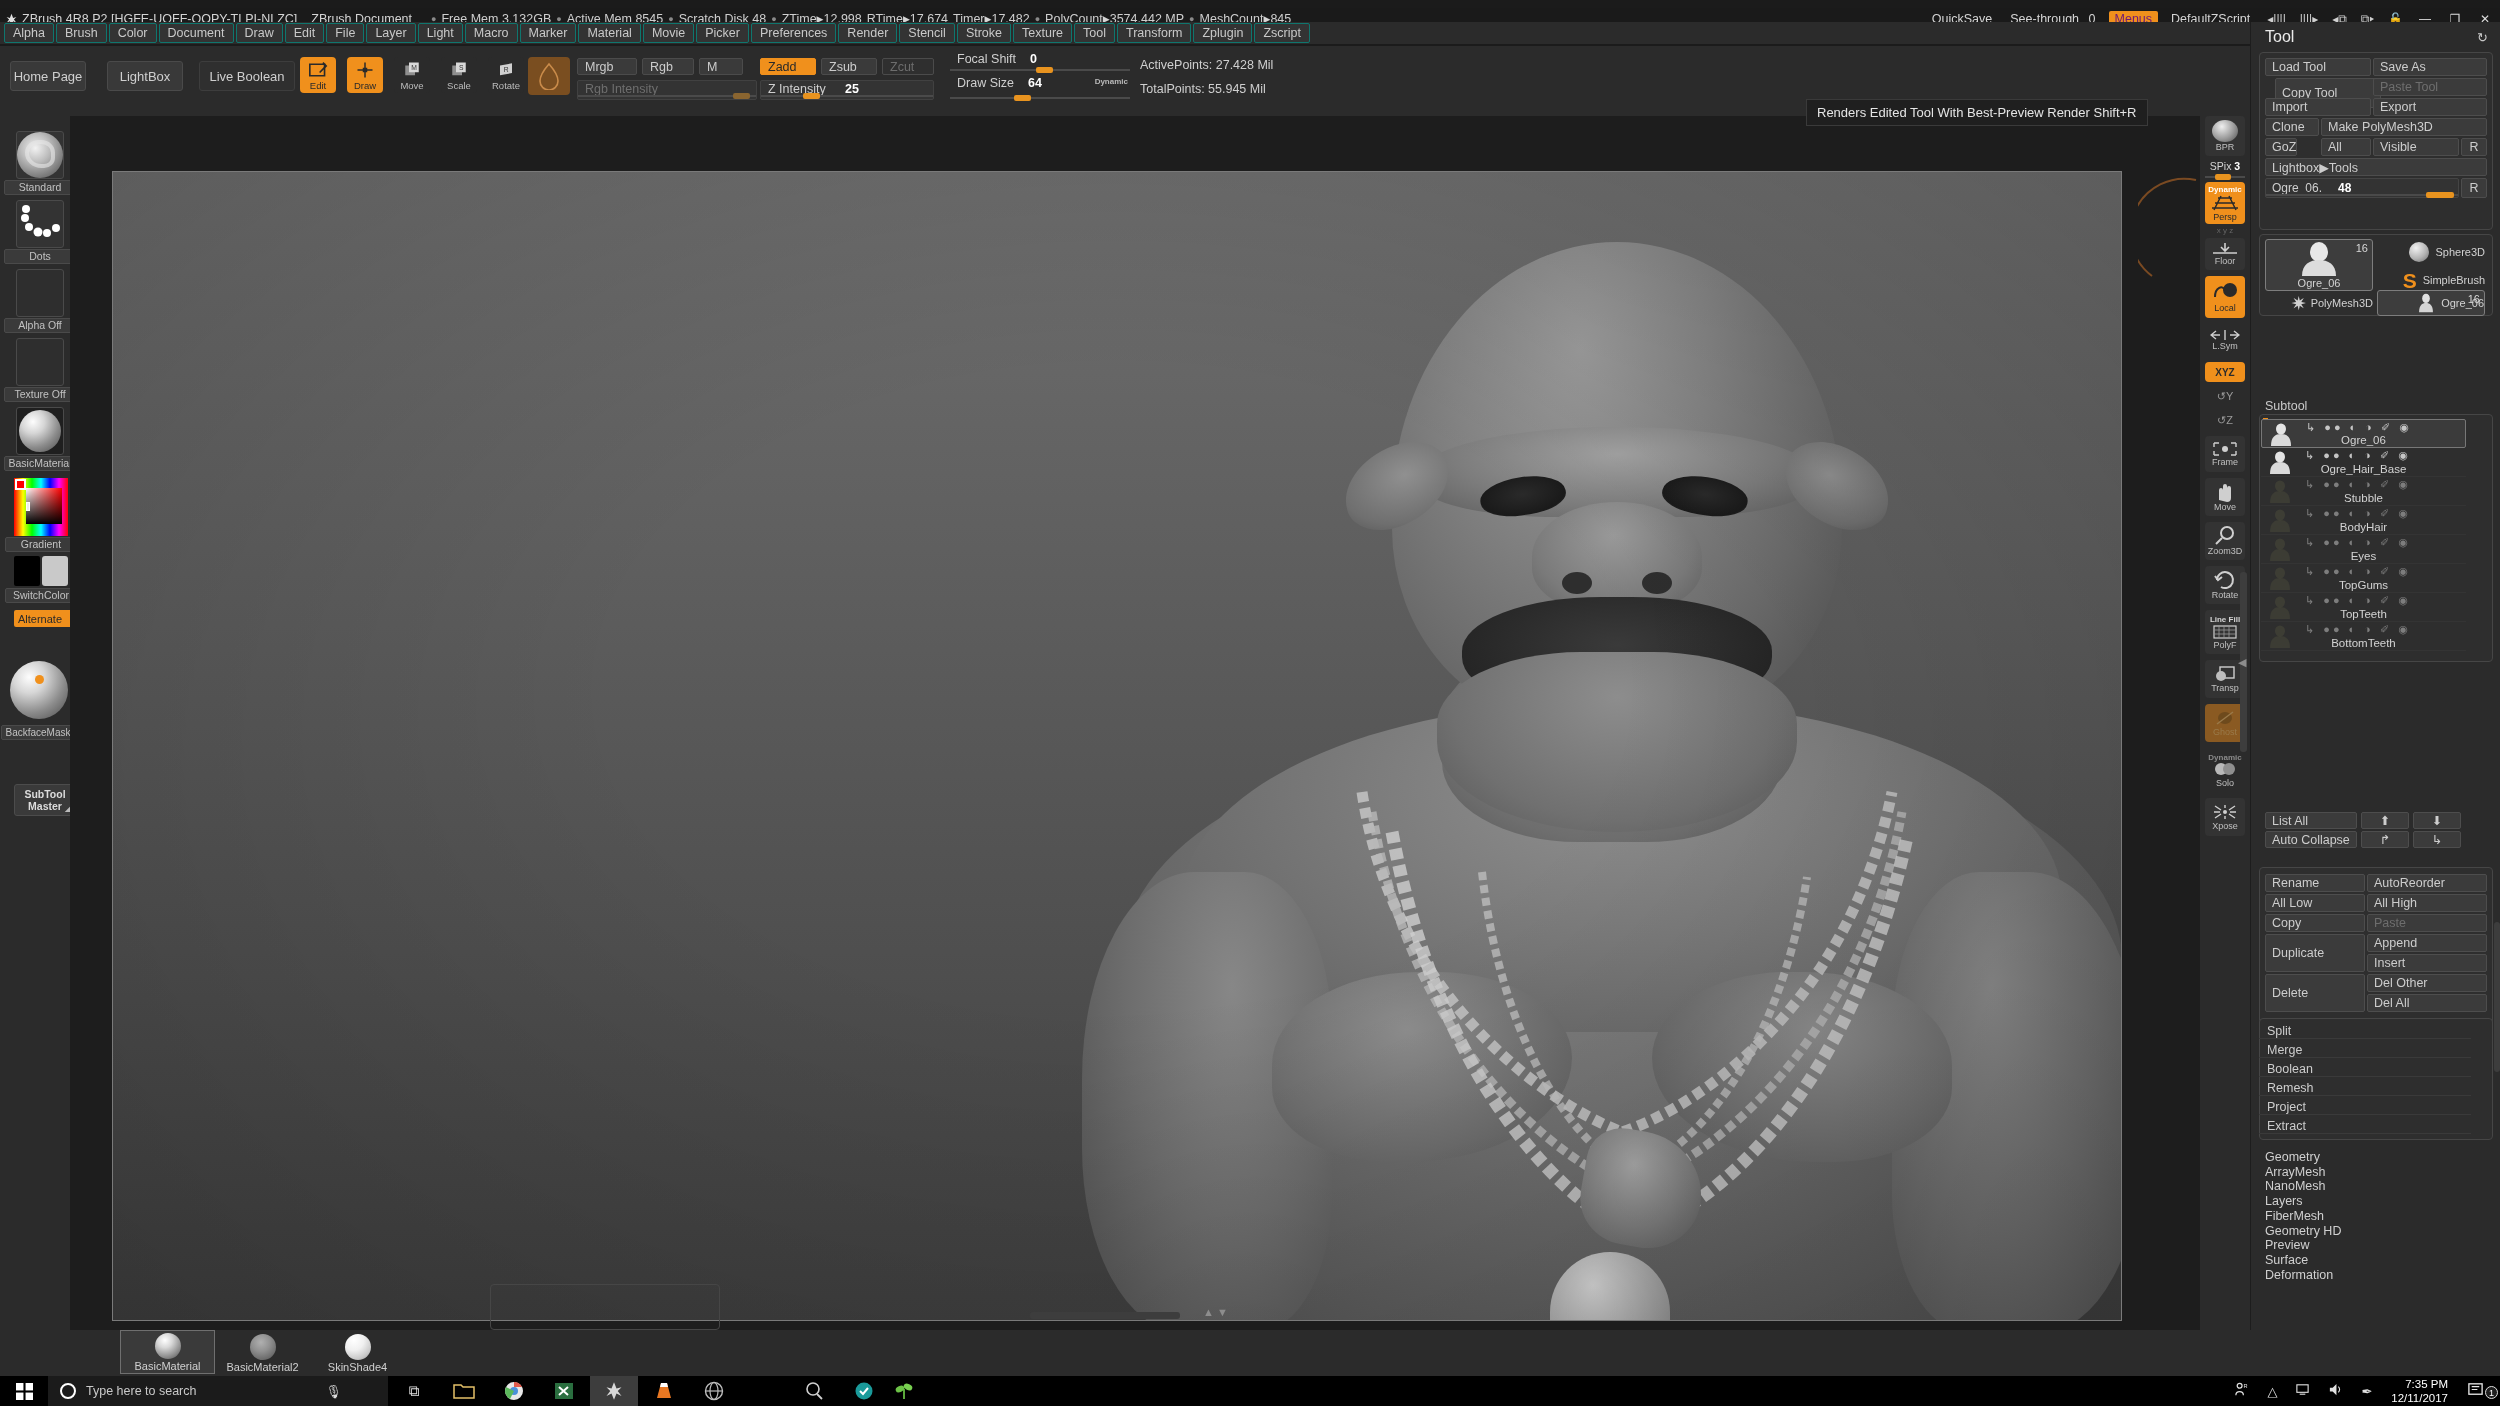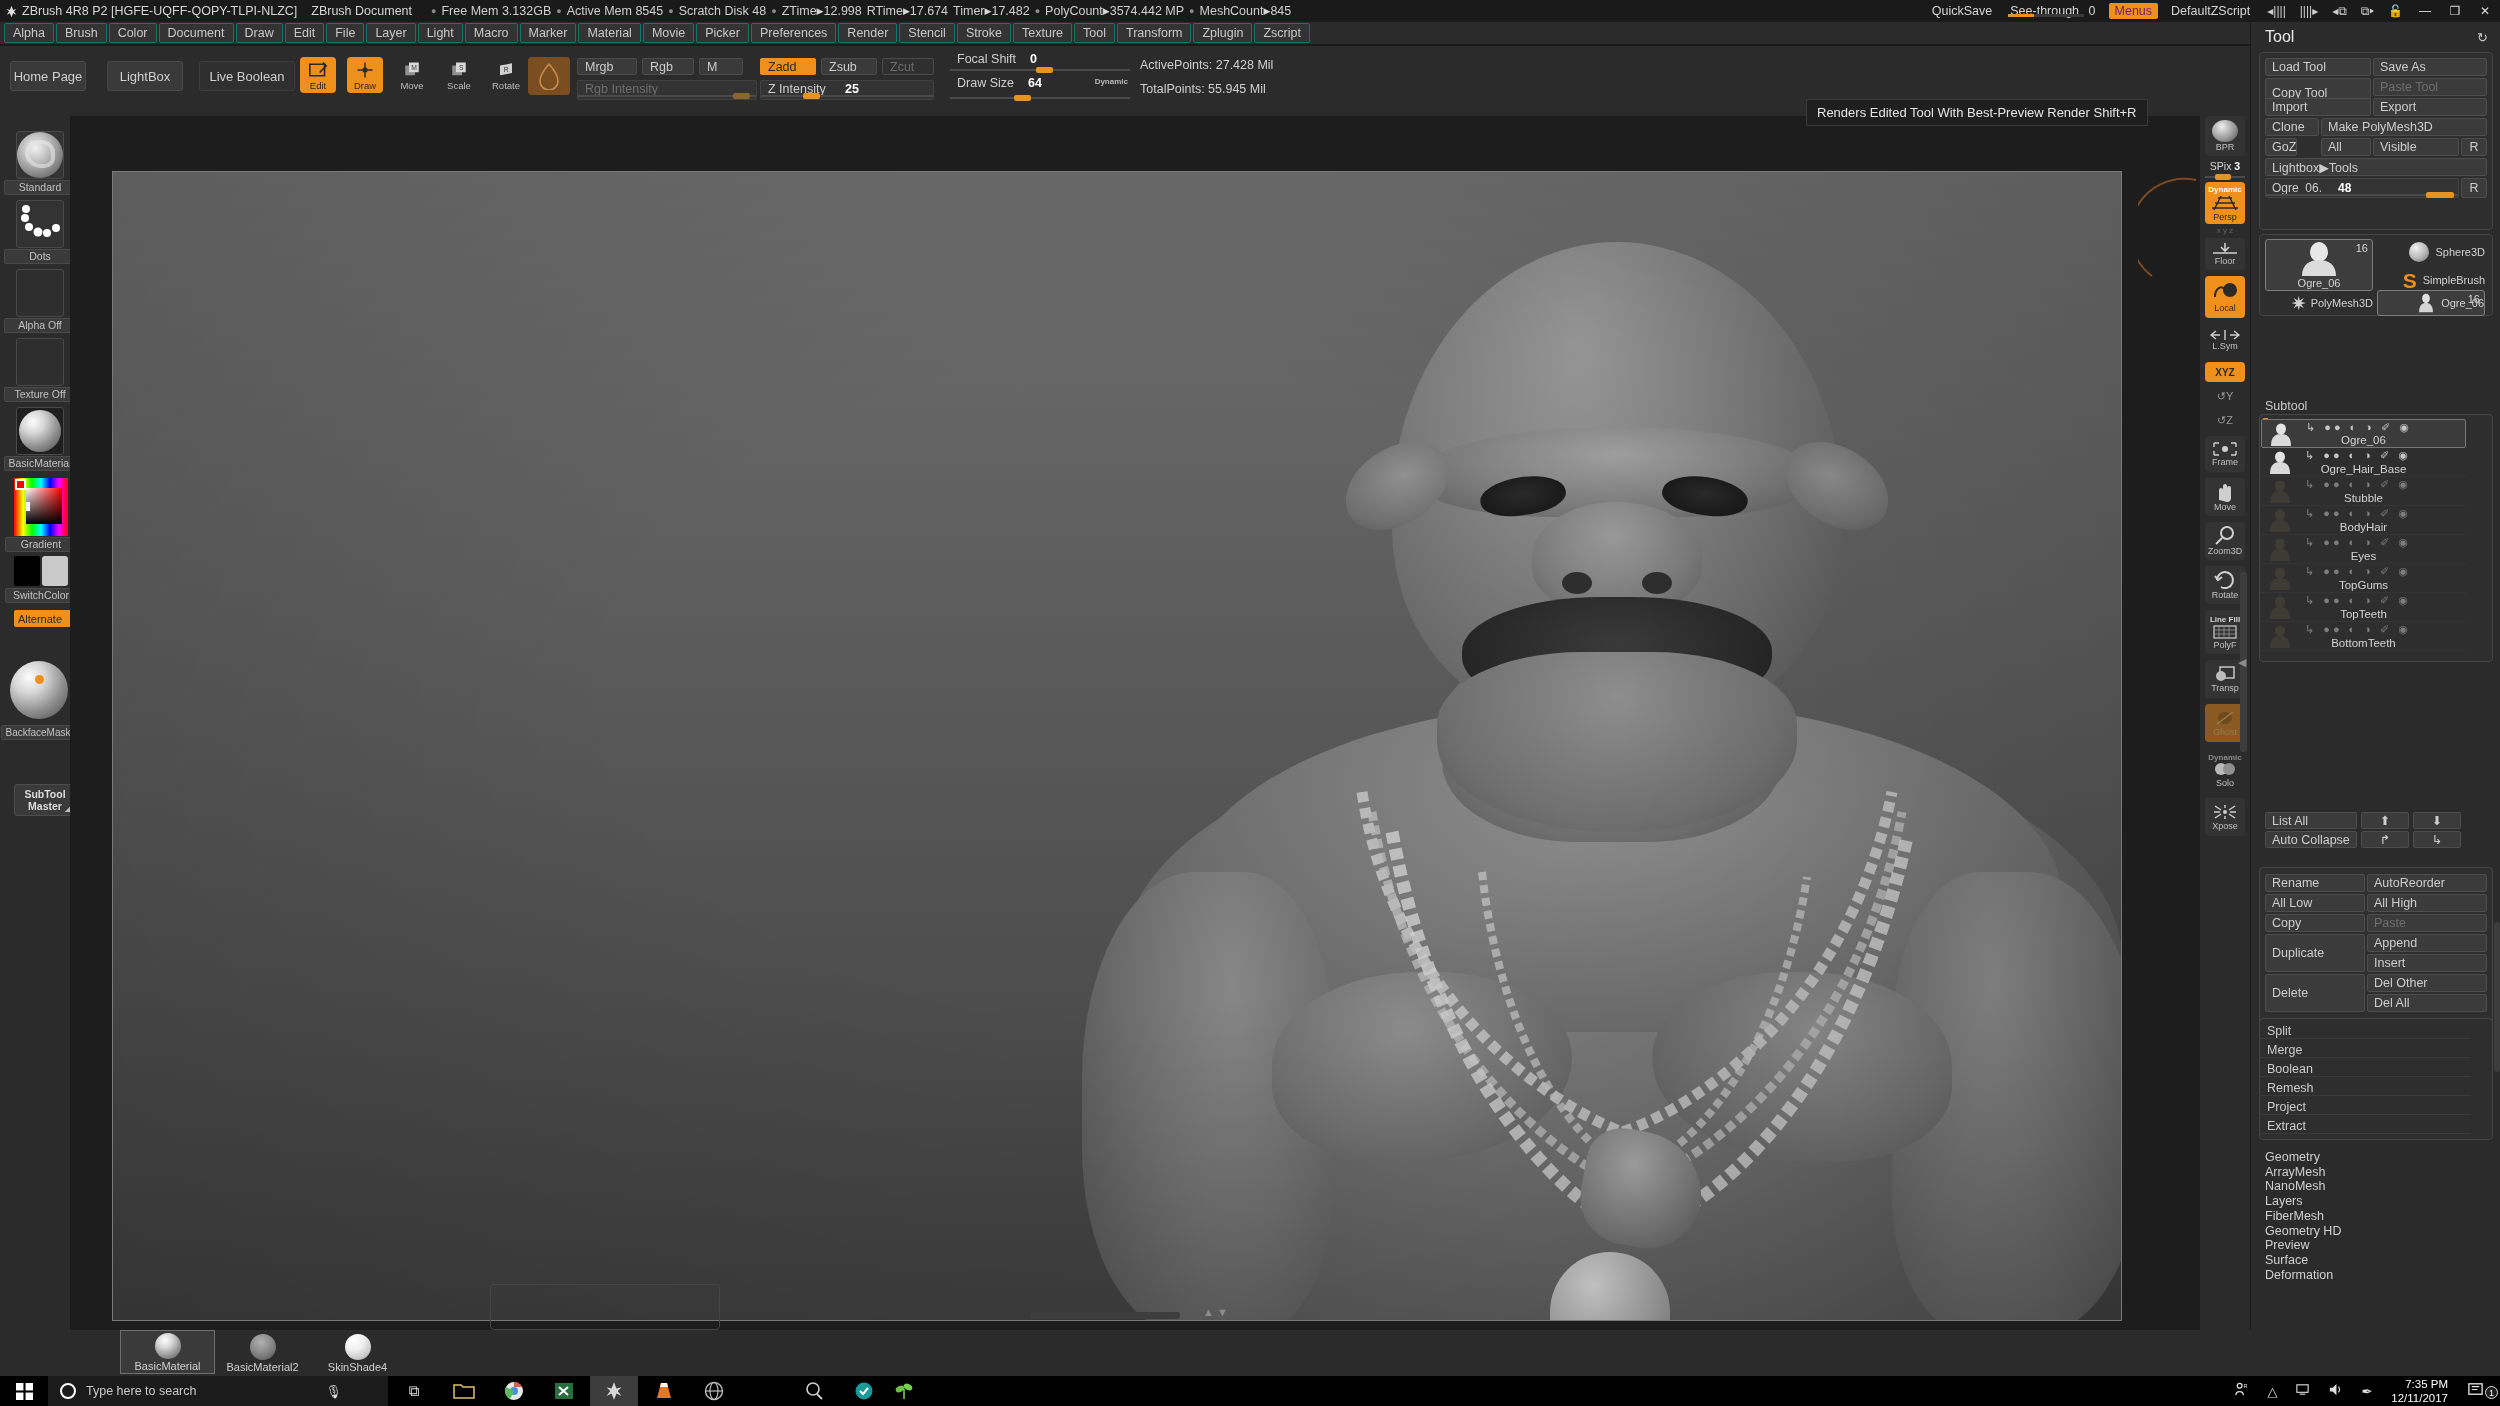--- a/index.html
+++ b/index.html
@@ -1,21 +1,21 @@
 <!DOCTYPE html>
 <html><head>
 <meta charset="utf-8">
 <style>
   * { box-sizing: border-box; margin:0; padding:0; }
   html,body { width:2500px; height:1406px; overflow:hidden; background:#1b1b1b;
     font-family:"Liberation Sans", sans-serif; color:#c8c8c8; }
   #app { position:relative; width:2500px; height:1406px; }
 
   
-  .titlebar { position:absolute; left:0; top:0; width:2500px; height:22px;
+  .titlebar { position:absolute; left:0; top:8px; width:2500px; height:22px;
     background:#1a1a1a; display:flex; align-items:center; font-size:12.5px; color:#d5d5d5; }
   .tb-logo { width:22px; height:22px; display:flex; align-items:center; justify-content:center;
      color:#e8e8e8; font-size:13px; }
   .tb-text { margin-right:14px; white-space:nowrap; }
   .tb-sep { color:#8a8a8a; margin:0 5px; font-size:9px; }
   .tb-stats { color:#cfcfcf; white-space:nowrap; }
   .tri { font-size:9px; }
   .tb-right { position:absolute; right:0; top:0; height:22px; display:flex; align-items:center; gap:0px; }
   .tb-right .item { padding:0 10px; font-size:12.5px; color:#d5d5d5; white-space:nowrap; }
   .seethrough-wrap { position:relative; padding:0 10px 0 8px; }
@@ -616,21 +616,21 @@
     <div style="position:absolute; left:38px; top:540px; font-size:11px; color:#8d8d8d;">◀</div>
   </div>
 
   <div class="palette">
     <div class="pal-title">Tool</div>
     <div class="pal-reload">↻</div>
 
     <div class="pbox" style="left:8px; top:30px; width:234px; height:178px;"></div>
     <div class="pbtn" style="left:14px; top:36px; width:106px; height:18px;">Load Tool</div>
     <div class="pbtn" style="left:122px; top:36px; width:114px; height:18px;">Save As</div>
-    <div class="pbtn" style="left:14px; top:56px; width:106px; height:30px;text-decoration:underline;">Copy Tool</div>
+    <div class="pbtn" style="left:24px; top:56px; width:106px; height:30px;text-decoration:underline;">Copy Tool</div>
     <div class="pbtn dis" style="left:122px; top:56px; width:114px; height:18px;">Paste Tool</div>
     <div class="pbtn" style="left:14px; top:76px; width:106px; height:18px;">Import</div>
     <div class="pbtn" style="left:122px; top:76px; width:114px; height:18px;">Export</div>
     <div class="pbtn" style="left:14px; top:96px; width:54px; height:18px;">Clone</div>
     <div class="pbtn" style="left:70px; top:96px; width:166px; height:18px;">Make PolyMesh3D</div>
     <div class="pbtn" style="left:14px; top:116px; width:32px; height:18px;">GoZ</div>
     <div class="pbtn" style="left:70px; top:116px; width:50px; height:18px;">All</div>
     <div class="pbtn" style="left:122px; top:116px; width:86px; height:18px;">Visible</div>
     <div class="pbtn ctr" style="left:210px; top:116px; width:26px; height:18px;">R</div>
     <div class="pbtn" style="left:14px; top:136px; width:222px; height:18px;">Lightbox▶Tools</div>

